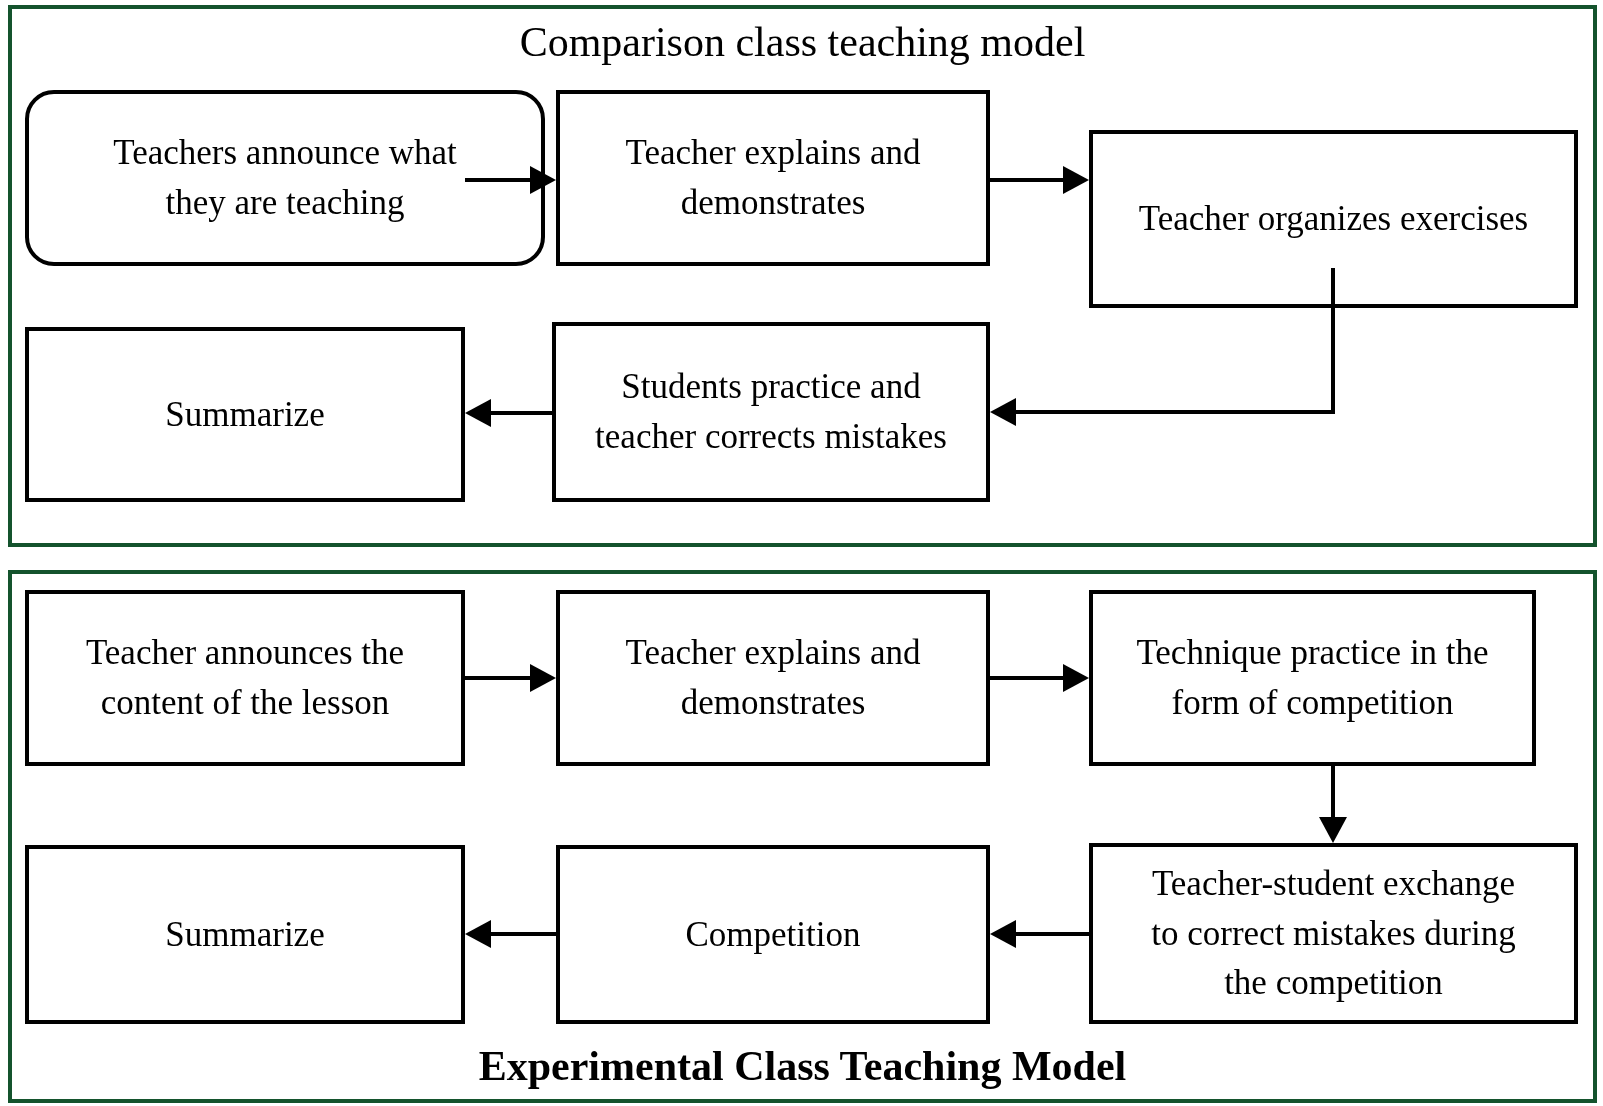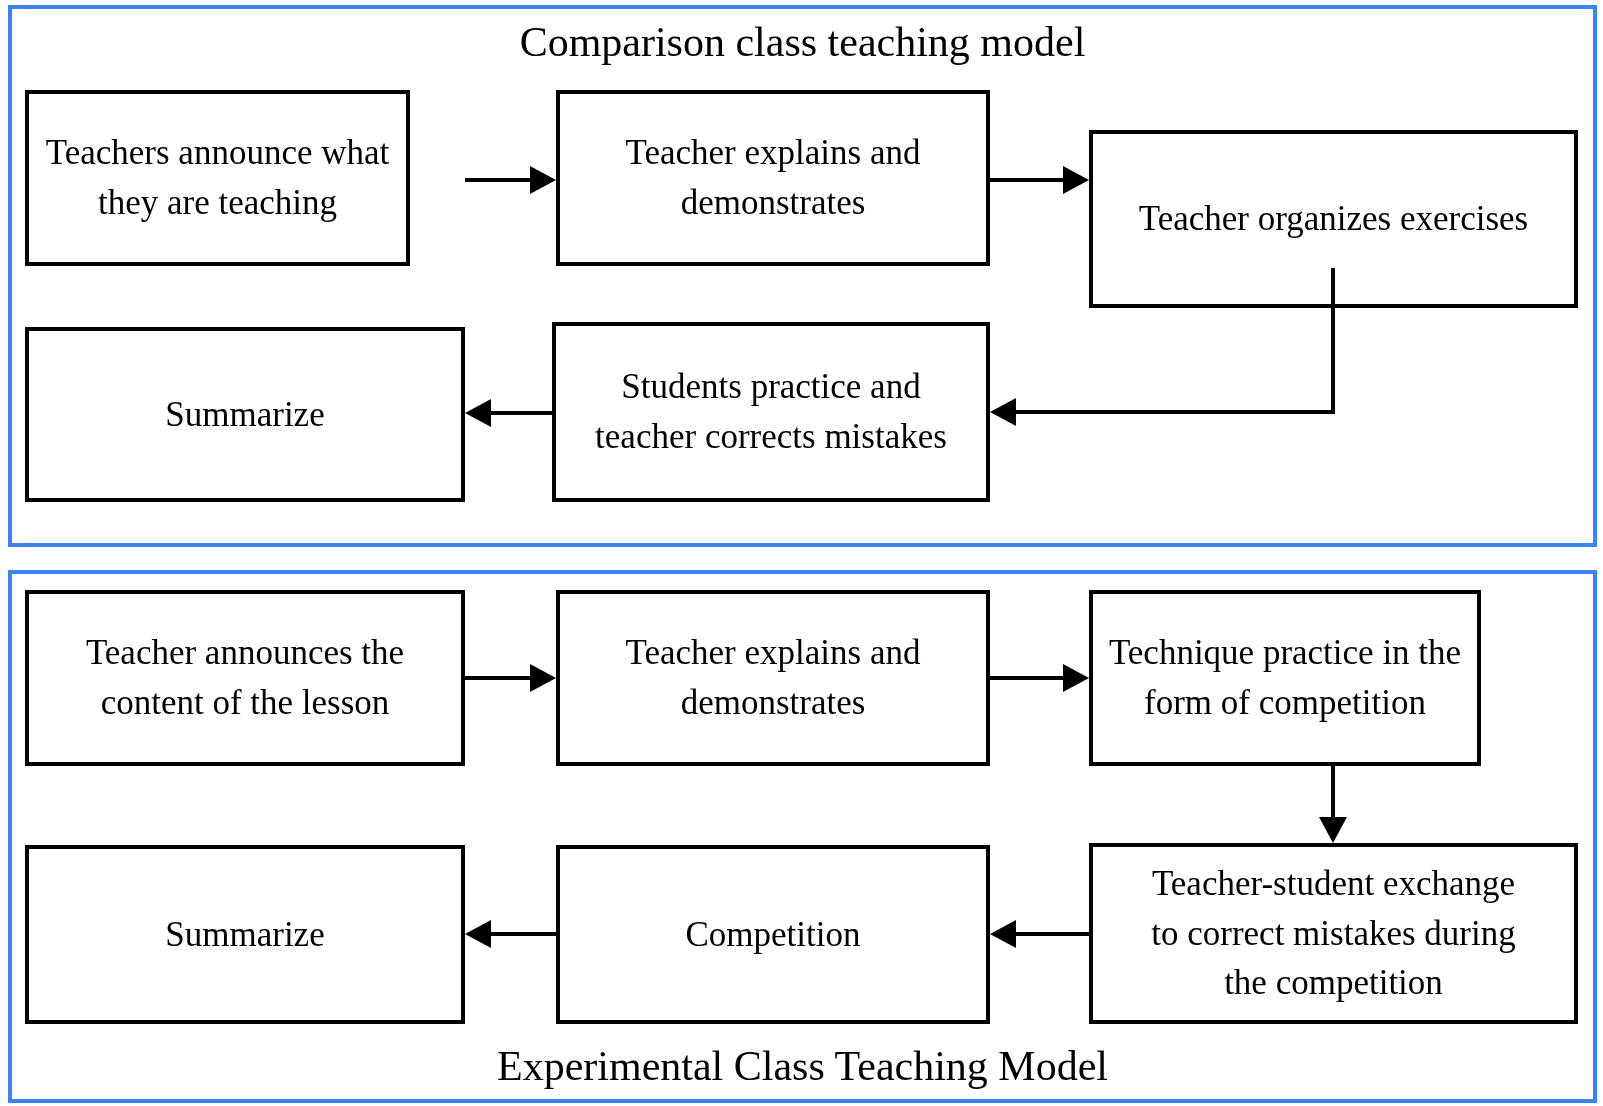--- a/index.html
+++ b/index.html
@@ -8,62 +8,62 @@
     width: 1603px;
     height: 1106px;
     background: #ffffff;
     font-family: "Liberation Serif", "DejaVu Serif", serif;
     color: #000000;
     overflow: hidden;
   }
   .section {
     position: absolute;
     box-sizing: border-box;
-    border: 4px solid #3b82f6;
+    border: 4px solid #14532d;
     background: #ffffff;
   }
   .section-top    { left: 8px; top: 5px;   width: 1589px; height: 542px; }
   .section-bottom { left: 8px; top: 570px; width: 1589px; height: 533px; }
   .section-title {
     position: absolute;
     left: 0;
     width: 100%;
     text-align: center;
     font-size: 42px;
     line-height: 1.2;
     white-space: nowrap;
   }
   .title-at-top    { top: 8px; }
-  .title-at-bottom { bottom: 8px; }
+  .title-at-bottom { bottom: 8px; font-weight: bold; }
   .box {
     position: absolute;
     box-sizing: border-box;
     border: 4px solid #000000;
     background: #ffffff;
     display: flex;
     align-items: center;
     justify-content: center;
     text-align: center;
     padding: 4px 10px;
   }
   .box-label {
     font-size: 35px;
     line-height: 1.42;
     white-space: pre-line;
   }
   
-  .t1 { left: 13px;   top: 81px;  width: 385px; height: 176px; }
+  .t1 { left: 13px;   top: 81px;  width: 520px; height: 176px; border-radius: 29px; }
   .t2 { left: 544px;  top: 81px;  width: 434px; height: 176px; }
   .t3 { left: 1077px; top: 81px;  width: 489px; height: 178px; margin-top: 40px; }
   .t4 { left: 13px;   top: 318px; width: 440px; height: 175px; }
   .t5 { left: 540px;  top: 313px; width: 438px; height: 180px; }
   
   .b1 { left: 13px;   top: 16px;  width: 440px; height: 176px; }
   .b2 { left: 544px;  top: 16px;  width: 434px; height: 176px; }
-  .b3 { left: 1077px; top: 16px;  width: 392px; height: 176px; }
+  .b3 { left: 1077px; top: 16px;  width: 447px; height: 176px; }
   .b4 { left: 13px;   top: 271px; width: 440px; height: 179px; }
   .b5 { left: 544px;  top: 271px; width: 434px; height: 179px; }
   .b6 { left: 1077px; top: 269px; width: 489px; height: 181px; }
   .connector-layer {
     position: absolute;
     left: 0; top: 0;
     width: 1603px;
     height: 1106px;
     pointer-events: none;
   }

